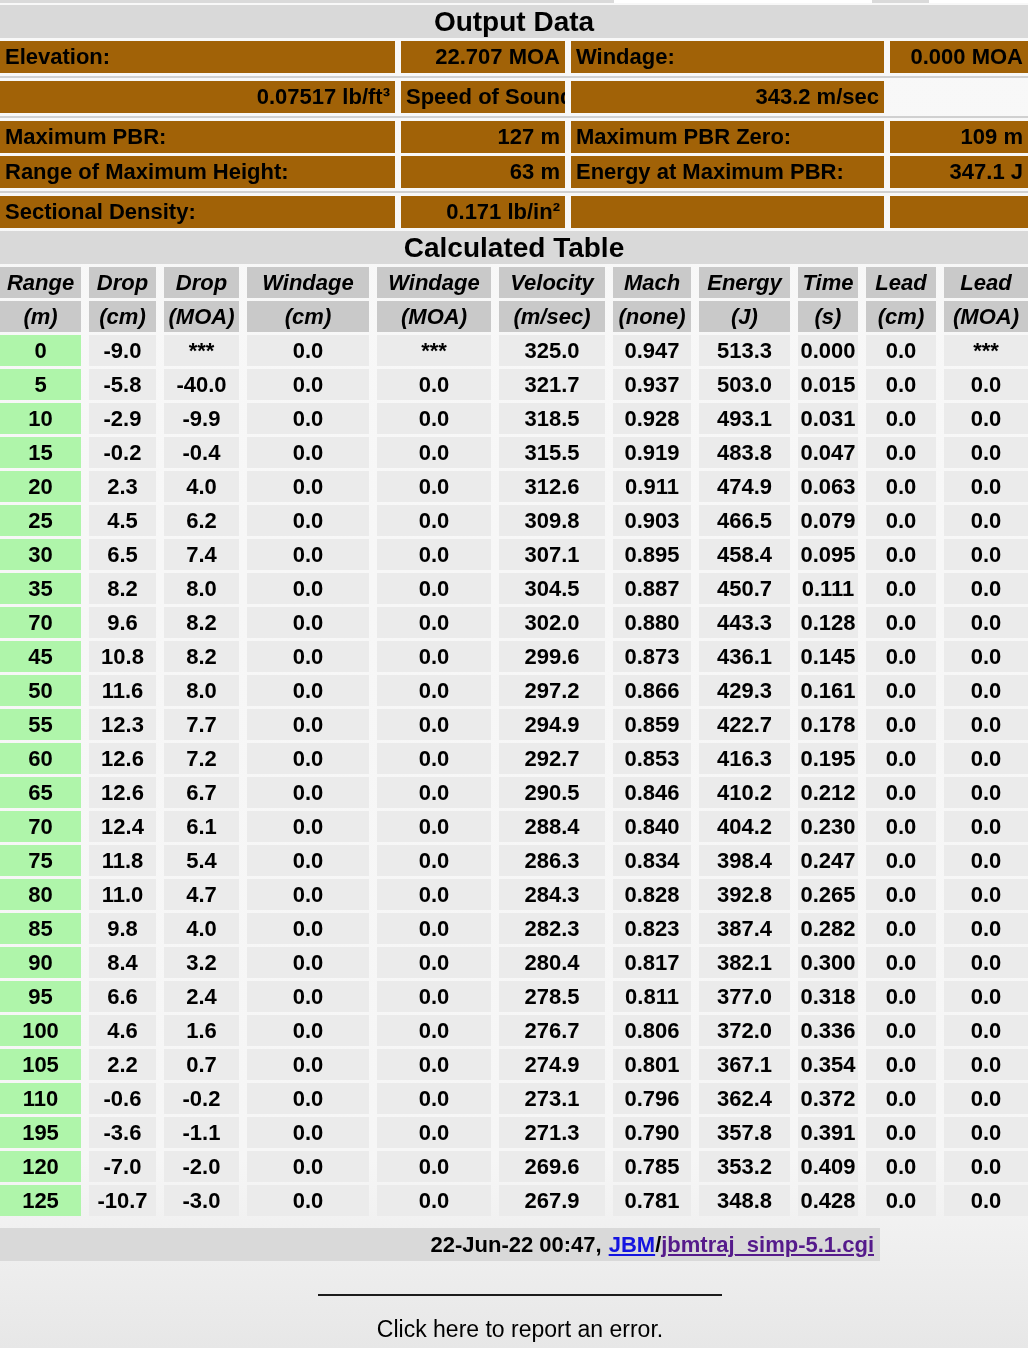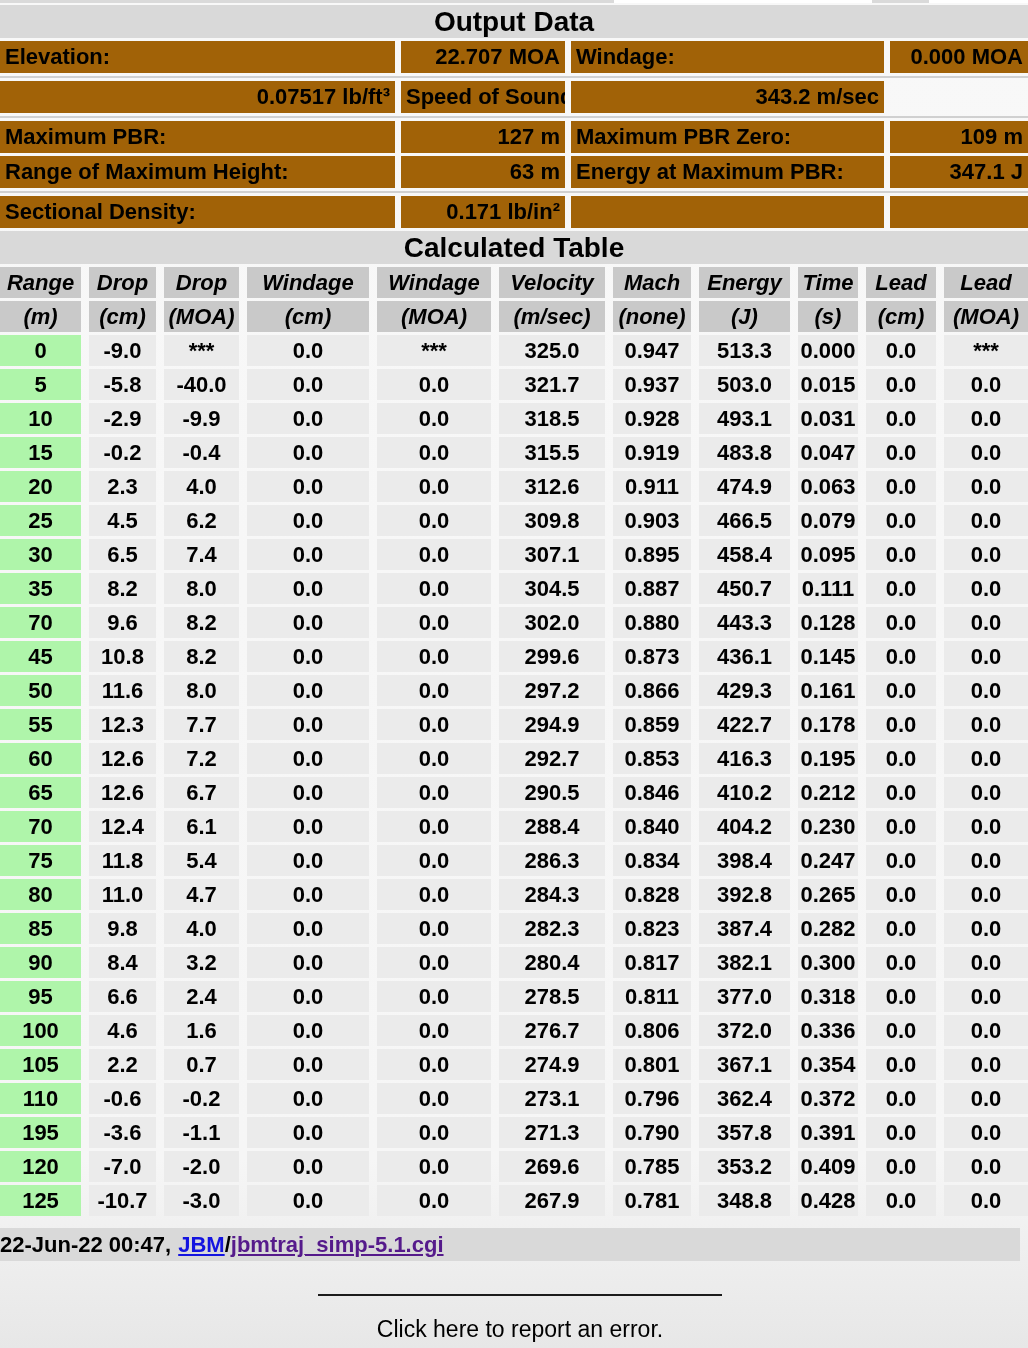--- a/index.html
+++ b/index.html
@@ -30,22 +30,22 @@
   .ct-grid{display:grid;
     grid-template-columns:81px 67px 75px 122px 114px 106px 78px 91px 60px 70px 84px;
     column-gap:8px;row-gap:3px;width:876px;margin-top:3px;}
   .ct-hdr,.ct-data,.ct-range{height:31px;line-height:31px;text-align:center;
     font-size:22px;font-weight:bold;white-space:nowrap;overflow:hidden;}
   .ct-hdr{background:#c9c9c9;font-style:italic;}
   .ct-data{background:#ebebeb;}
   .ct-range{background:#aff5aa;}
 
   
-  .footer-bar{width:1020px;height:33px;line-height:33px;background:#d9d9d9;margin-top:12px;
-    text-align:left;font-size:22px;font-weight:bold;padding-right:6px;box-sizing:border-box;}
+  .footer-bar{width:880px;height:33px;line-height:33px;background:#d9d9d9;margin-top:12px;
+    text-align:right;font-size:22px;font-weight:bold;padding-right:6px;box-sizing:border-box;}
   .footer-bar .ts{margin-right:7px;}
   a.lnk{color:#1414e0;text-decoration:underline;cursor:pointer;}
   a.lnk.visited{color:#551a8b;}
   .slash{color:#000;}
 
   
   .bottom{position:relative;height:90px;}
   .load-label{position:absolute;left:8px;top:12px;font-size:44px;font-weight:bold;
     color:#f57c1e;letter-spacing:-1px;white-space:nowrap;
     text-shadow:

